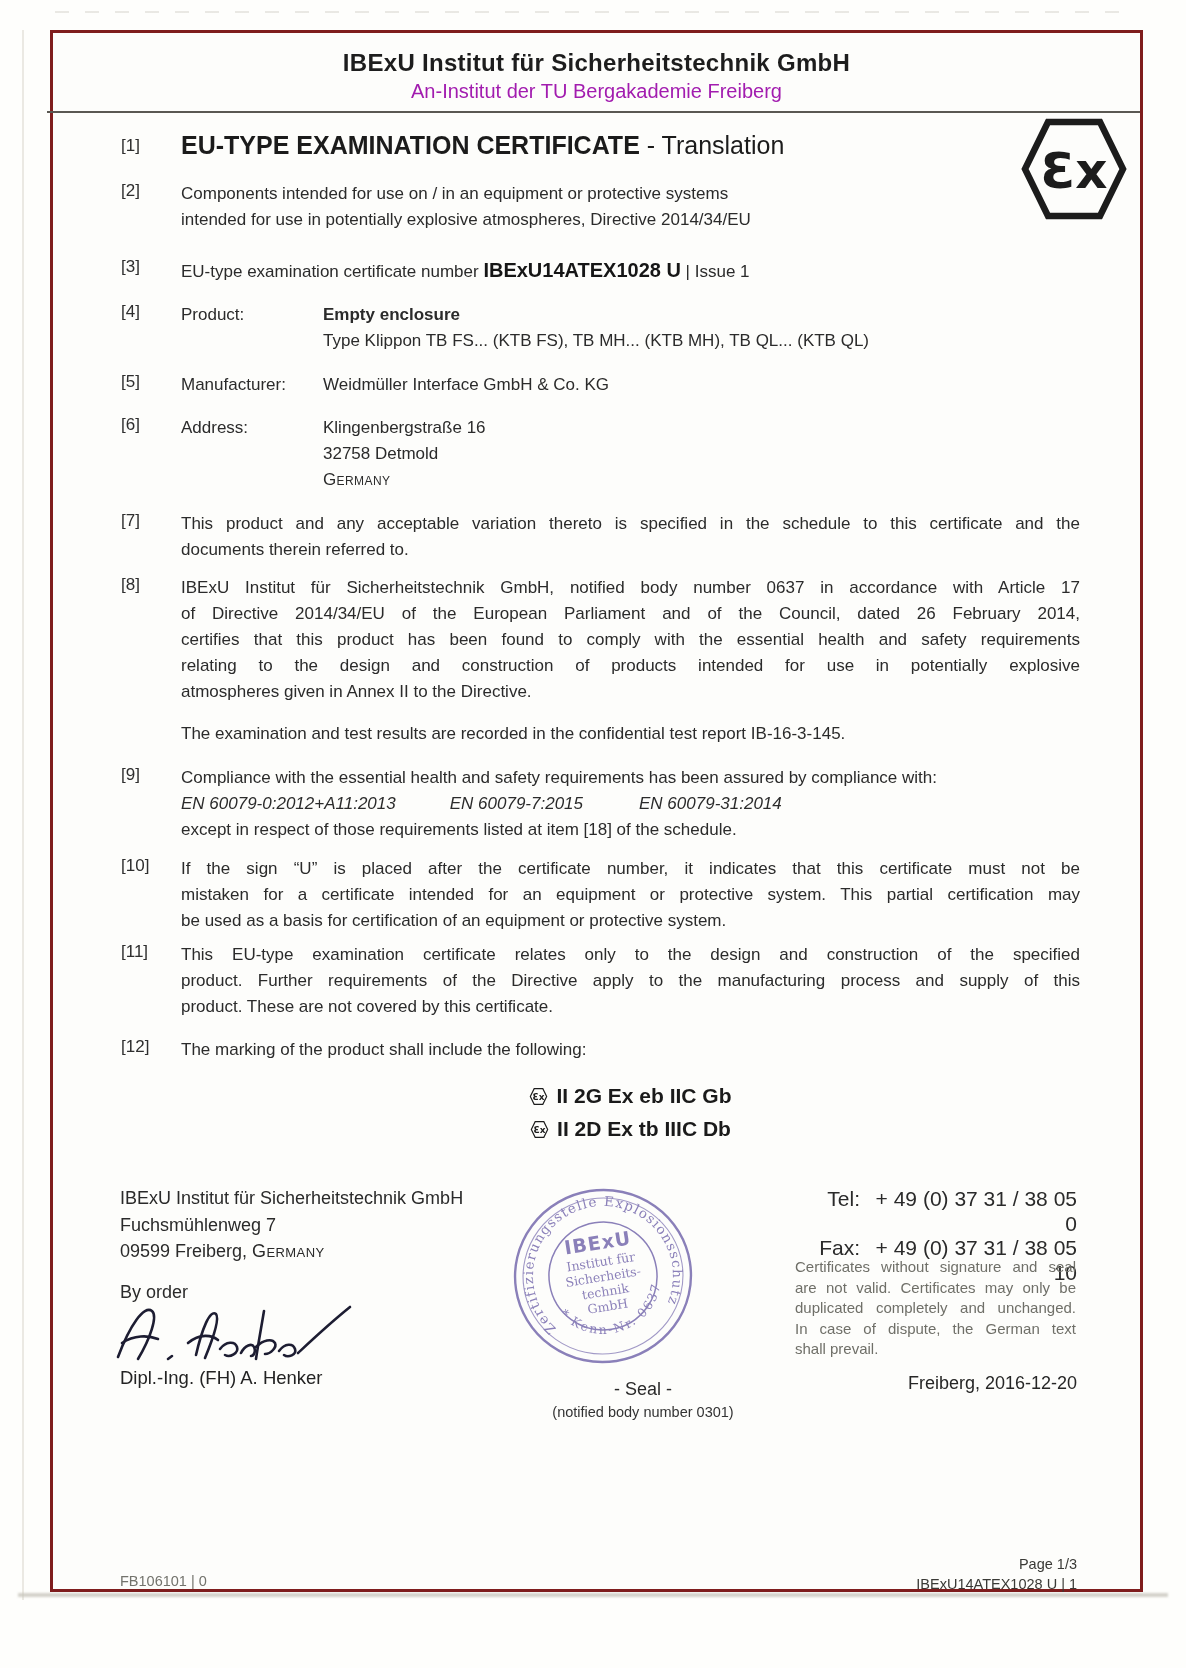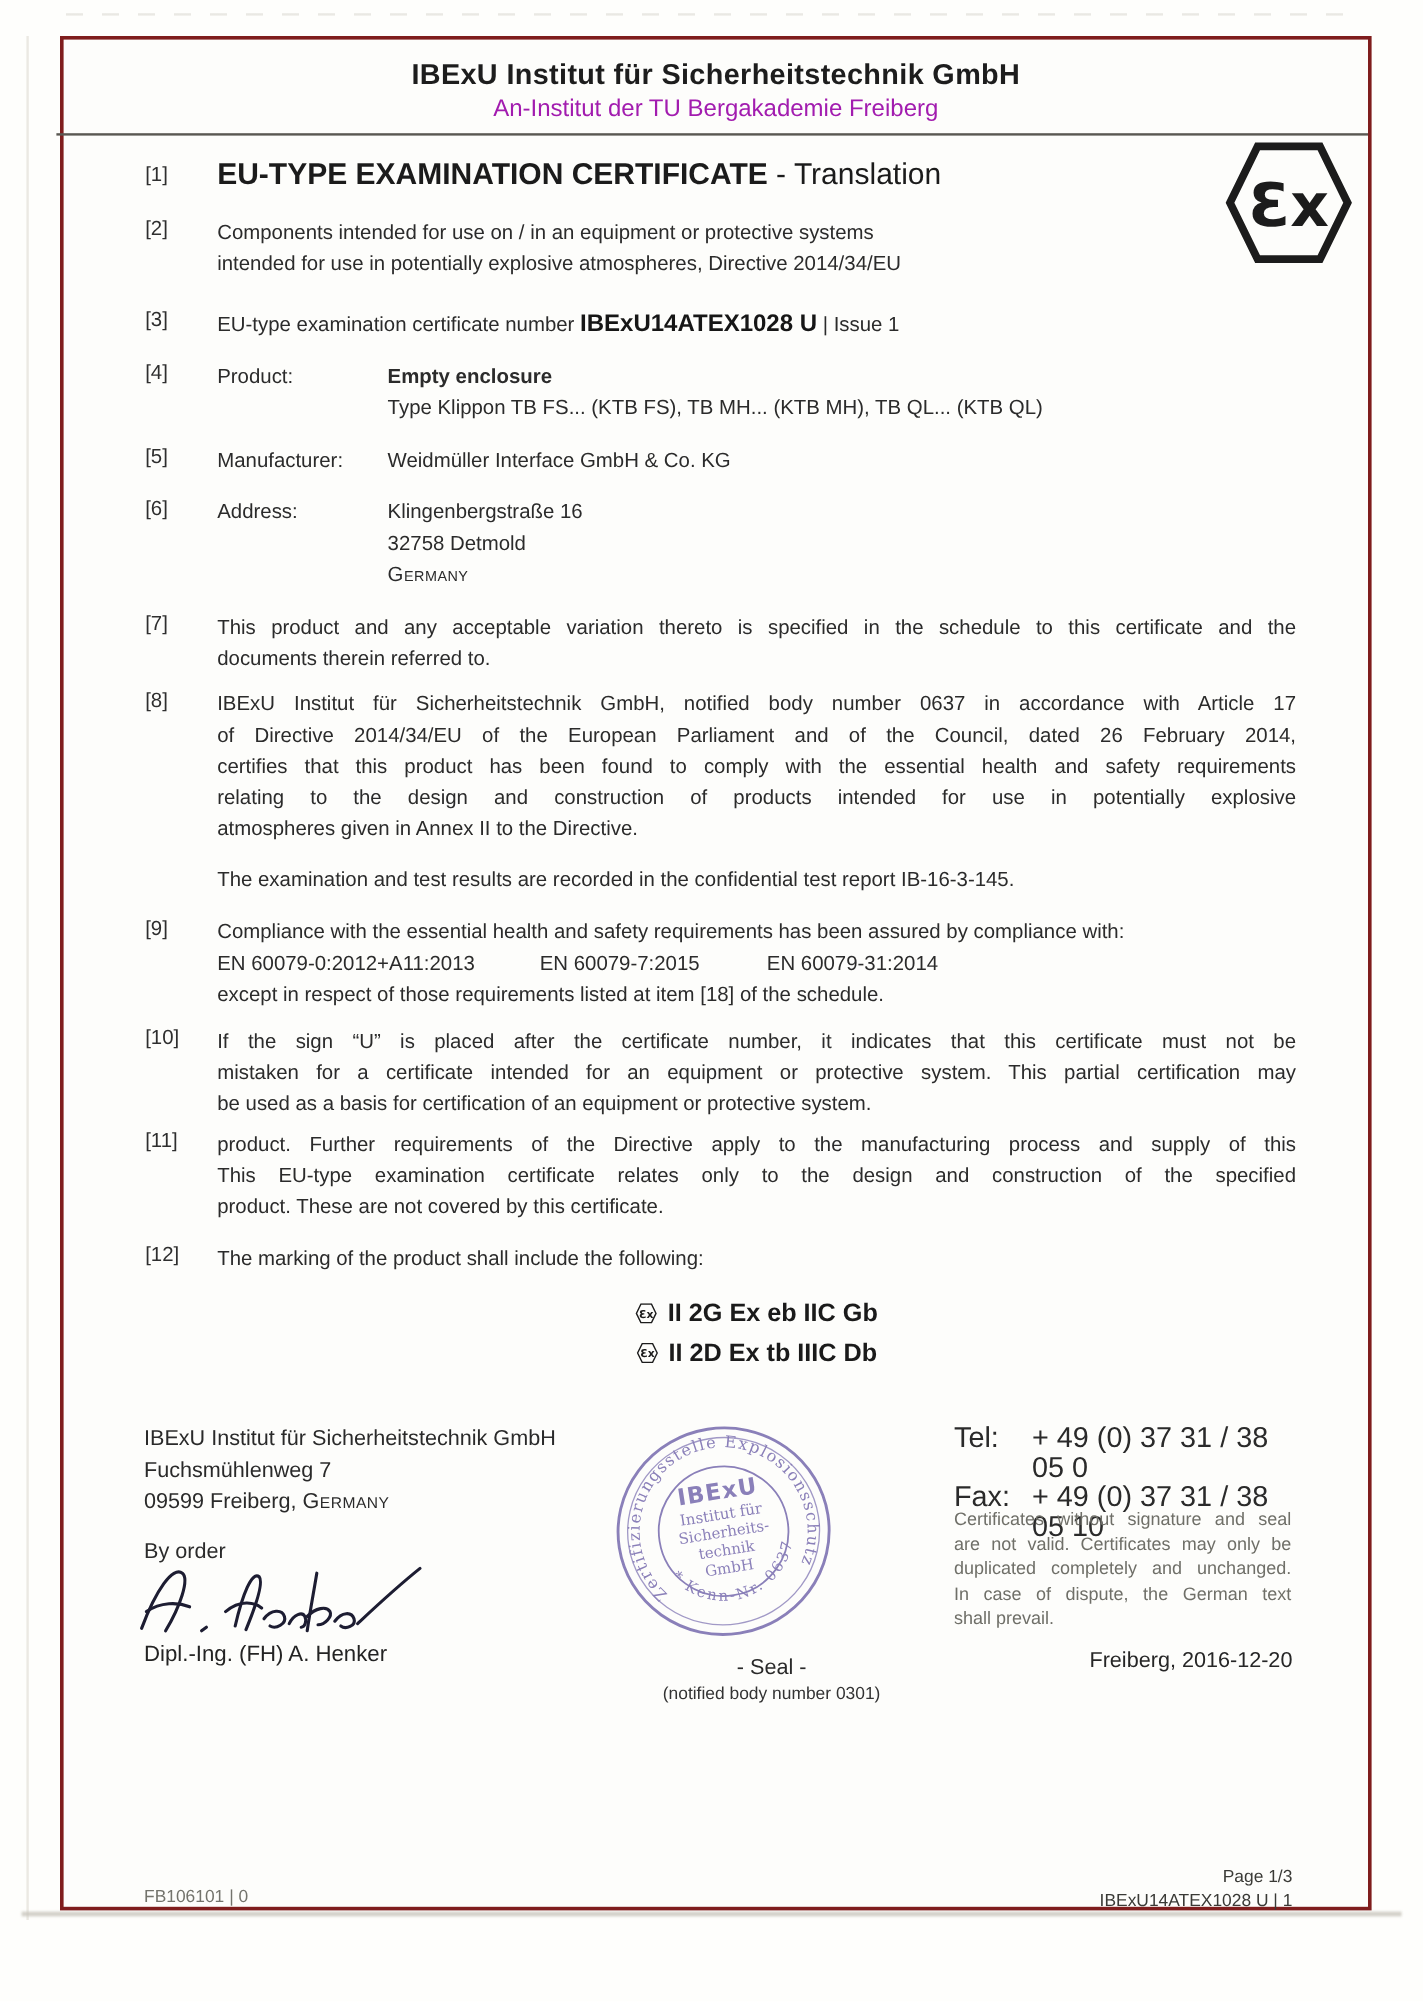--- a/index.html
+++ b/index.html
@@ -41,35 +41,35 @@
   .r4 { margin-top:17px; } .r5 { margin-top:18px; } .r6 { margin-top:17px; }
   .r7 { margin-top:18px; } .r8 { margin-top:12px; } .r9 { margin-top:18px; }
   .r10 { margin-top:13px; } .r11 { margin-top:8px; } .r12 { margin-top:17px; }
 
   .kv { display:flex; }
   .kv .klabel { flex:0 0 142px; }
   .line { min-height:26px; }
   .line.j { text-align:justify; text-align-last:justify; }
   .para2 { margin-top:16px; }
   .smallcaps { font-variant:small-caps; letter-spacing:.4px; }
-  .std { display:inline-block; }
+  .std { display:inline-block;font-style:italic; }
   .std.s1 { margin-right:54px; } .std.s2 { margin-right:56px; }
 
   .markings { margin-top:16px; text-align:center; max-width:905px; margin-left:60px; }
   .marking-line { font-size:21px; font-weight:bold; color:#1a1a1a; line-height:33px; white-space:nowrap; }
   .ex-small { width:19px; height:17px; vertical-align:-2px; margin-right:8px; }
 
   
   .abs { position:absolute; }
   .addr { left:67px; top:1152px; font-size:18px; line-height:26.5px; color:#2a2a2a; }
   .byorder { left:67px; top:1249px; font-size:18px; }
   .sig-svg { left:55px; top:1264px; width:250px; height:72px; }
   .signer { left:67px; top:1334px; font-size:18.5px; color:#232323; }
 
-  .telfax { left:742px; top:1154px; width:282px; font-size:24px; line-height:24.5px; color:#2a2a2a; }
+  .telfax { left:742px; top:1154px; width:282px; font-size:21px; line-height:24.5px; color:#2a2a2a;text-align:right; }
   .telfax .trow { display:flex; }
   .telfax .tlabel { flex:0 0 65px; }
   .disclaimer { left:742px; top:1224px; width:281px; font-size:15px; line-height:20.5px; color:#6f6f68; }
   .disclaimer .line { min-height:20.5px; }
   .placedate { left:742px; top:1340px; width:282px; text-align:right; font-size:18px; color:#262626; }
 
   .seal-svg { left:455px; top:1150px; width:190px; height:186px; transform:rotate(-9deg); opacity:.88; }
   .seal-caption { left:440px; top:1346px; width:300px; text-align:center; font-size:18px; color:#2a2a2a; }
   .seal-note { left:440px; top:1371px; width:300px; text-align:center; font-size:14.5px; color:#333; }
 
@@ -186,22 +186,22 @@
       <div class="body">
         <div class="line j">If the sign “U” is placed after the certificate number, it indicates that this certificate must not be</div>
         <div class="line j">mistaken for a certificate intended for an equipment or protective system. This partial certification may</div>
         <div class="line">be used as a basis for certification of an equipment or protective system.</div>
       </div>
     </div>
 
     <div class="row r11">
       <div class="num">[11]</div>
       <div class="body">
+        <div class="line j">This EU-type examination certificate relates only to the design and construction of the specified</div>
         <div class="line j">product. Further requirements of the Directive apply to the manufacturing process and supply of this</div>
-        <div class="line j">This EU-type examination certificate relates only to the design and construction of the specified</div>
         <div class="line">product. These are not covered by this certificate.</div>
       </div>
     </div>
 
     <div class="row r12">
       <div class="num">[12]</div>
       <div class="body">The marking of the product shall include the following:</div>
     </div>
 
     <div class="markings">

